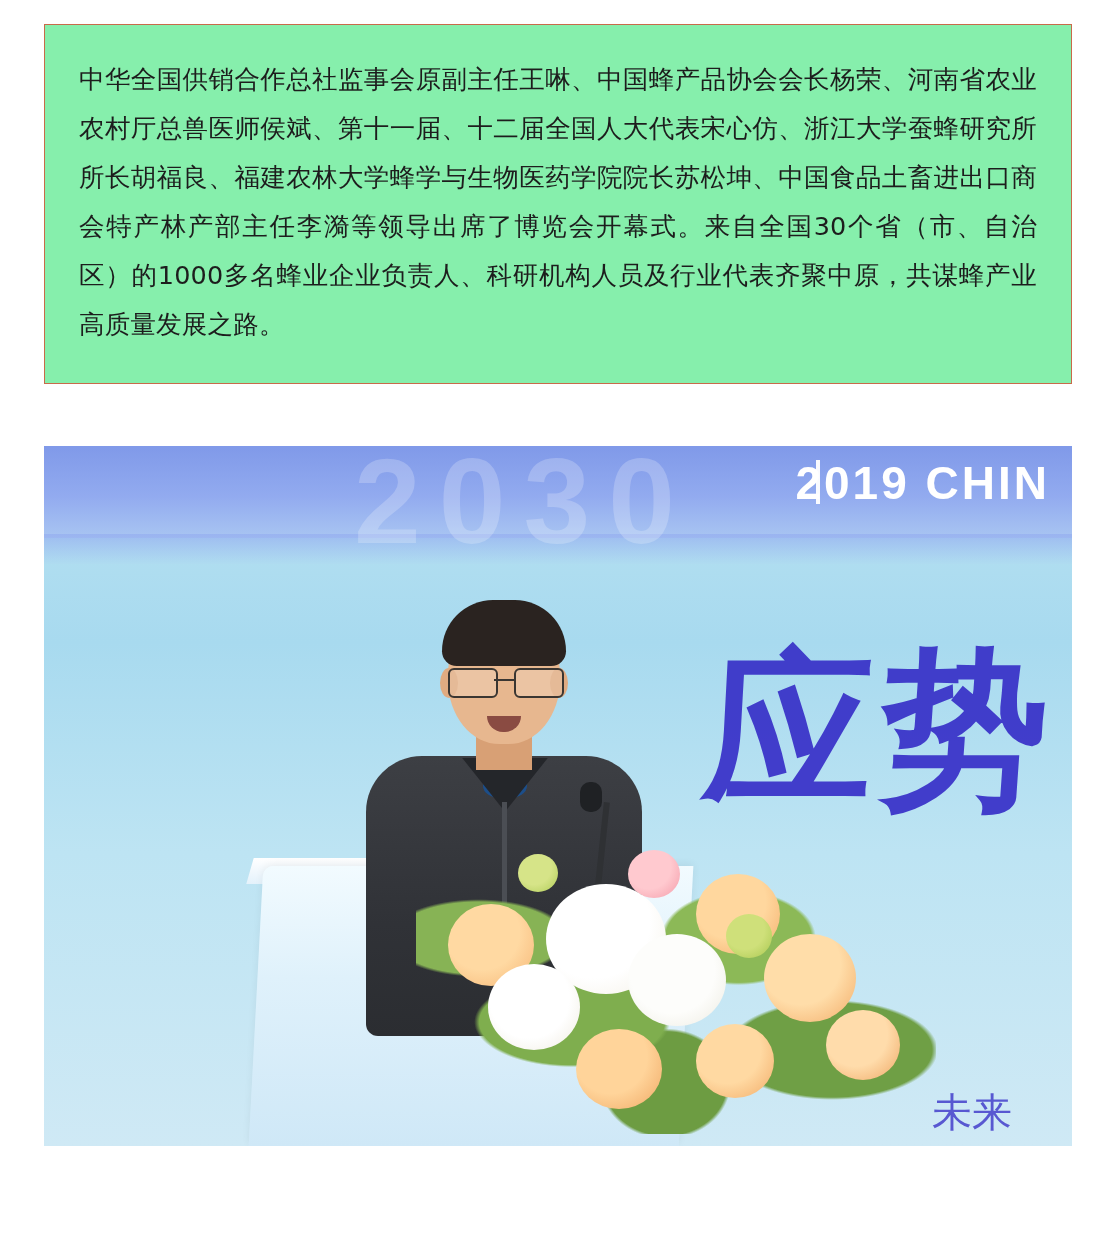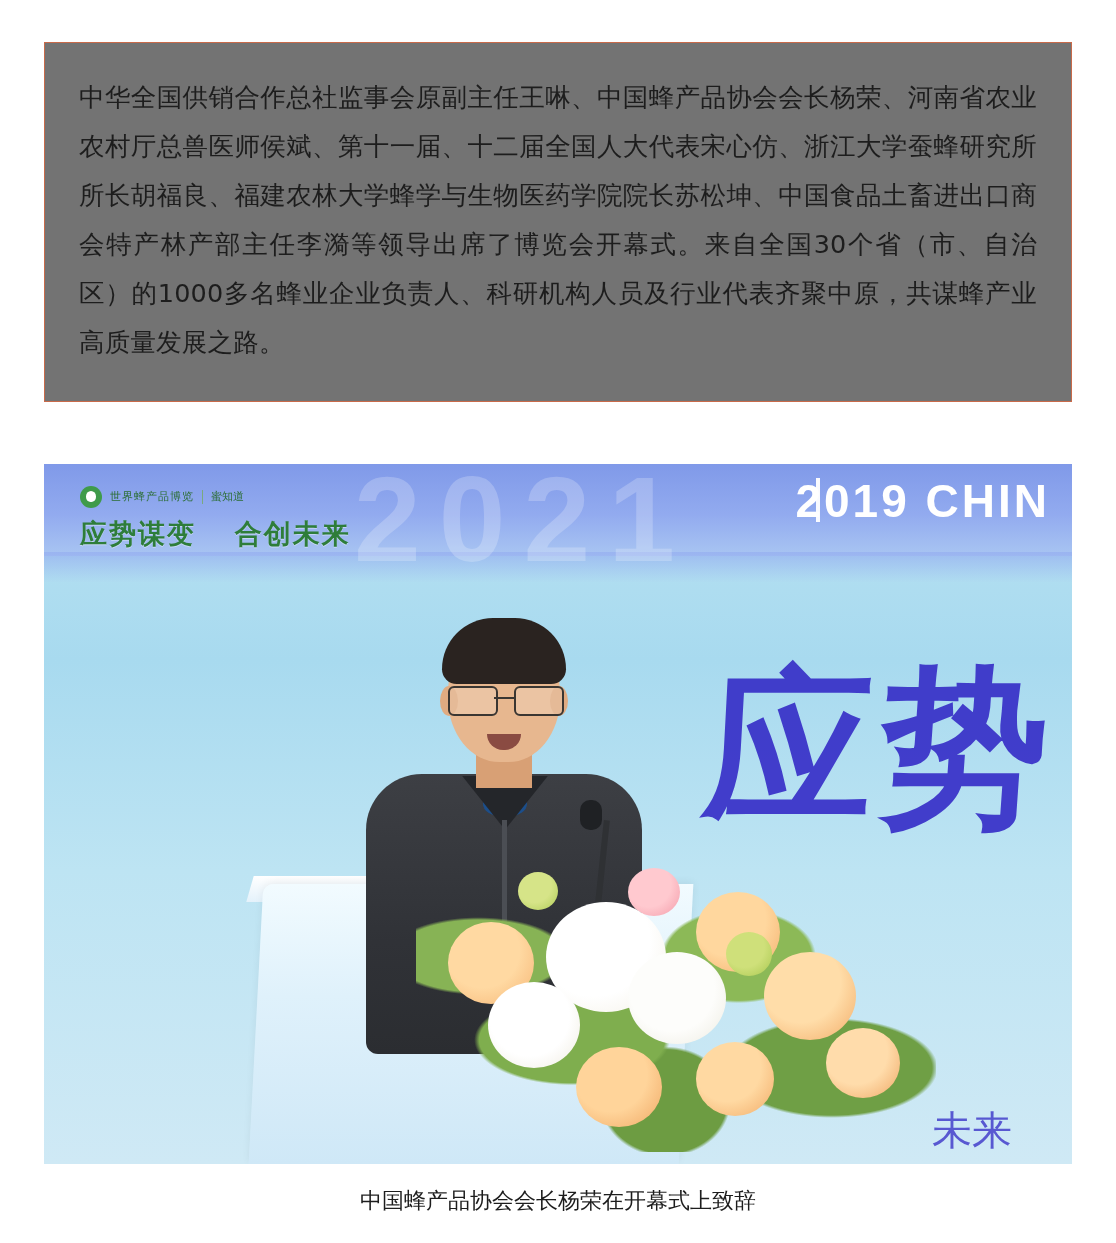--- a/index.html
+++ b/index.html
@@ -14,23 +14,23 @@
     color: #222222;
   }
   .page {
     width: 1116px;
     box-sizing: border-box;
     padding: 0;
   }
 
   
   .quote-box {
-    margin: 42px 44px 0 44px;
+    margin: 24px 44px 0 44px;
     border: 1px solid #c86a4a;
-    background: #737373;
+    background: #86efac;
     box-sizing: border-box;
     padding: 30px 34px 34px 34px;
   }
   .quote-text {
     font-size: 25.5px;
     line-height: 1.92;
     letter-spacing: 0.2px;
     color: #1d1d1d;
     text-align: justify;
     text-justify: inter-ideograph;
@@ -392,37 +392,24 @@
     <p class="quote-text">中华全国供销合作总社监事会原副主任王啉、中国蜂产品协会会长杨荣、河南省农业农村厅总兽医师侯斌、第十一届、十二届全国人大代表宋心仿、浙江大学蚕蜂研究所所长胡福良、福建农林大学蜂学与生物医药学院院长苏松坤、中国食品土畜进出口商会特产林产部主任李漪等领导出席了博览会开幕式。来自全国30个省（市、自治区）的1000多名蜂业企业负责人、科研机构人员及行业代表齐聚中原，共谋蜂产业高质量发展之路。</p>
   </section>
 
   <figure class="figure" style="margin-bottom:0;">
     <div class="photo">
 
       <div class="backdrop"></div>
       <div class="band-top"></div>
       <div class="band-top2"></div>
 
-      <div class="ghost-year">2021</div>
+      <div class="ghost-year">2030</div>
       <div class="banner-divider"></div>
       <div class="banner-year">2019 CHIN</div>
 
-      <div class="logo-block">
-        <div class="logo-row">
-          <span class="logo-mark"></span>
-          <span class="logo-zh">世界蜂产品博览</span>
-          <span class="logo-sep"></span>
-          <span class="logo-sub">蜜知道</span>
-        </div>
-        <div class="slogan">
-          <span>应势谋变</span>
-          <span class="sep"></span>
-          <span>合创未来</span>
-        </div>
-      </div>
 
       <div class="calligraphy">应势</div>
       <div class="cally-bottom">未来</div>
 
       <div class="podium-top"></div>
       <div class="podium"></div>
 
       <div class="speaker">
         <div class="body"></div>
         <div class="shirt"></div>
@@ -453,16 +440,15 @@
         <span class="blob g1"></span>
         <span class="blob w2"></span>
         <span class="blob o3"></span>
         <span class="blob w3"></span>
         <span class="blob o4"></span>
         <span class="blob o5"></span>
         <span class="blob o6"></span>
       </div>
 
     </div>
-    <figcaption class="caption">中国蜂产品协会会长杨荣在开幕式上致辞</figcaption>
   </figure>
 
 </div>
 
 </body></html>

